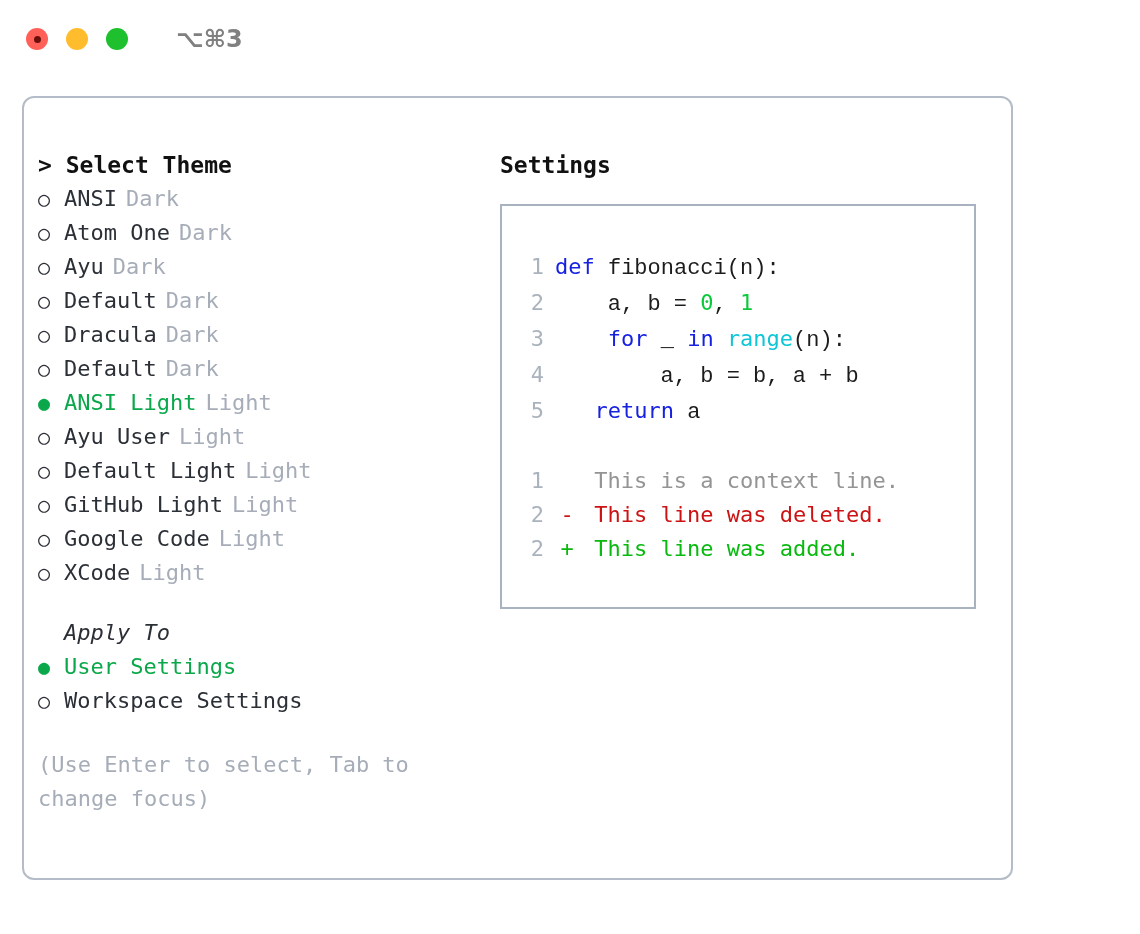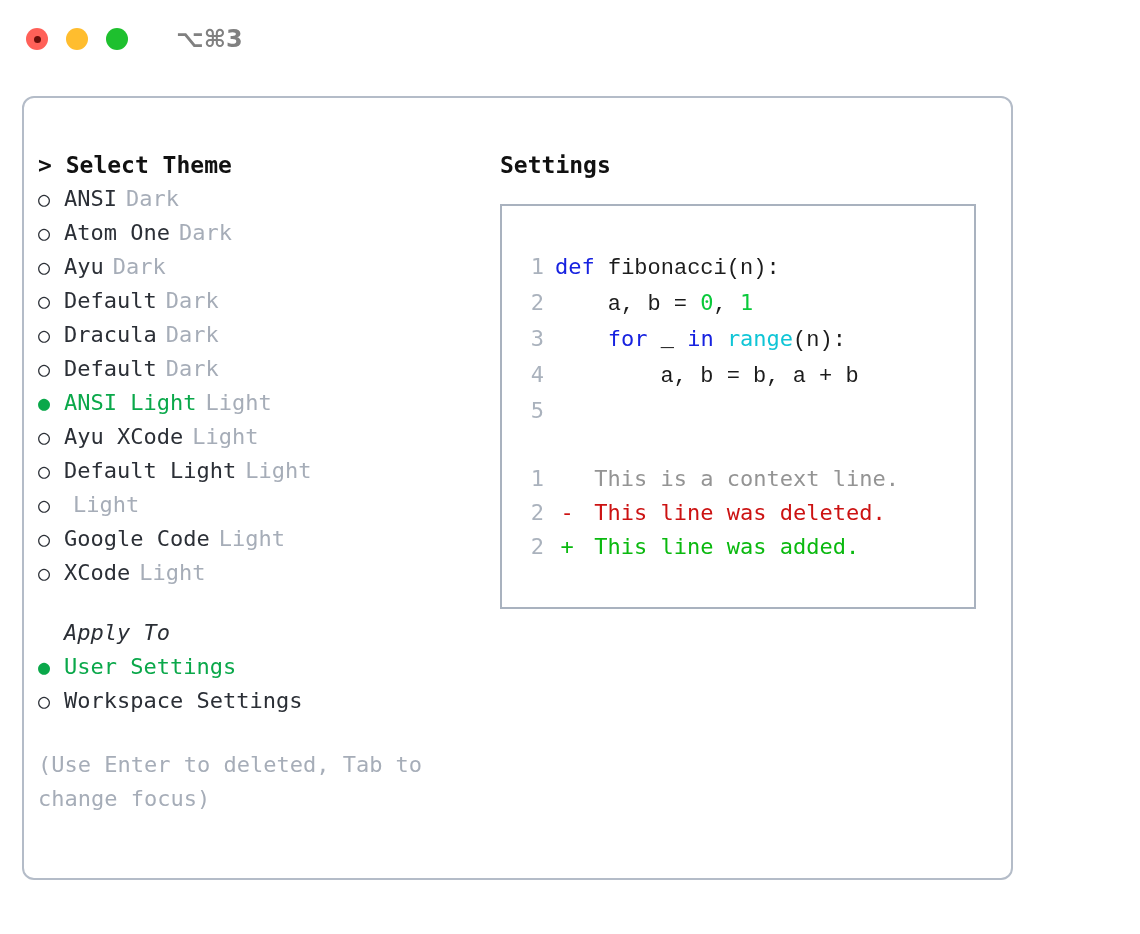--- a/index.html
+++ b/index.html
@@ -230,47 +230,47 @@
       <div class="left-col">
         <div class="section-head">&gt; Select Theme</div>
         <div class="theme-list" id="theme-list">
             <div class="opt-row"><span class="marker">○</span><span class="opt-name">ANSI</span><span class="opt-kind">Dark</span></div>
             <div class="opt-row"><span class="marker">○</span><span class="opt-name">Atom One</span><span class="opt-kind">Dark</span></div>
             <div class="opt-row"><span class="marker">○</span><span class="opt-name">Ayu</span><span class="opt-kind">Dark</span></div>
             <div class="opt-row"><span class="marker">○</span><span class="opt-name">Default</span><span class="opt-kind">Dark</span></div>
             <div class="opt-row"><span class="marker">○</span><span class="opt-name">Dracula</span><span class="opt-kind">Dark</span></div>
             <div class="opt-row"><span class="marker">○</span><span class="opt-name">Default</span><span class="opt-kind">Dark</span></div>
             <div class="opt-row"><span class="marker sel">●</span><span class="opt-name sel">ANSI Light</span><span class="opt-kind">Light</span></div>
-            <div class="opt-row"><span class="marker">○</span><span class="opt-name">Ayu XCode</span><span class="opt-kind">Light</span></div>
+            <div class="opt-row"><span class="marker">○</span><span class="opt-name">Ayu User</span><span class="opt-kind">Light</span></div>
             <div class="opt-row"><span class="marker">○</span><span class="opt-name">Default Light</span><span class="opt-kind">Light</span></div>
-            <div class="opt-row"><span class="marker">○</span><span class="opt-kind">Light</span></div>
+            <div class="opt-row"><span class="marker">○</span><span class="opt-name">GitHub Light</span><span class="opt-kind">Light</span></div>
             <div class="opt-row"><span class="marker">○</span><span class="opt-name">Google Code</span><span class="opt-kind">Light</span></div>
             <div class="opt-row"><span class="marker">○</span><span class="opt-name">XCode</span><span class="opt-kind">Light</span></div>
           </div>
 
         <div class="group-gap"></div>
 
         <div class="apply-head">Apply To</div>
         <div id="apply-list">
             <div class="opt-row"><span class="marker sel">●</span><span class="opt-name sel">User Settings</span></div>
             <div class="opt-row"><span class="marker">○</span><span class="opt-name">Workspace Settings</span></div>
           </div>
 
-        <div class="hint">(Use Enter to deleted, Tab to change focus)</div>
+        <div class="hint">(Use Enter to select, Tab to change focus)</div>
       </div>
 
       <div class="right-col">
         <div class="preview-head">Settings</div>
         <div class="code-box">
           <div id="code-lines">
               <div class="code-line"><span class="lineno">1</span><span class="code-text"><span class="tok-kw">def</span><span class="tok-id"> fibonacci(n):</span></span></div>
               <div class="code-line"><span class="lineno">2</span><span class="code-text"><span class="tok-id">    a, b = </span><span class="tok-num">0</span><span class="tok-id">, </span><span class="tok-num">1</span></span></div>
               <div class="code-line"><span class="lineno">3</span><span class="code-text"><span class="tok-id">    </span><span class="tok-kw">for</span><span class="tok-id"> _ </span><span class="tok-kw">in</span><span class="tok-id"> </span><span class="tok-fn">range</span><span class="tok-id">(n):</span></span></div>
               <div class="code-line"><span class="lineno">4</span><span class="code-text"><span class="tok-id">        a, b = b, a + b</span></span></div>
-              <div class="code-line"><span class="lineno">5</span></div>
+              <div class="code-line"><span class="lineno">5</span><span class="code-text"><span class="tok-id">   </span><span class="tok-kw">return</span><span class="tok-id"> a</span></span></div>
             </div>
           <div class="diff-gap"></div>
           <div id="diff-lines">
               <div class="code-line"><span class="lineno">1</span><span class="sign diff-ctx"> </span><span class="code-text diff-ctx"> This is a context line.</span></div>
               <div class="code-line"><span class="lineno">2</span><span class="sign diff-del">-</span><span class="code-text diff-del"> This line was deleted.</span></div>
               <div class="code-line"><span class="lineno">2</span><span class="sign diff-add">+</span><span class="code-text diff-add"> This line was added.</span></div>
             </div>
         </div>
       </div>
 

